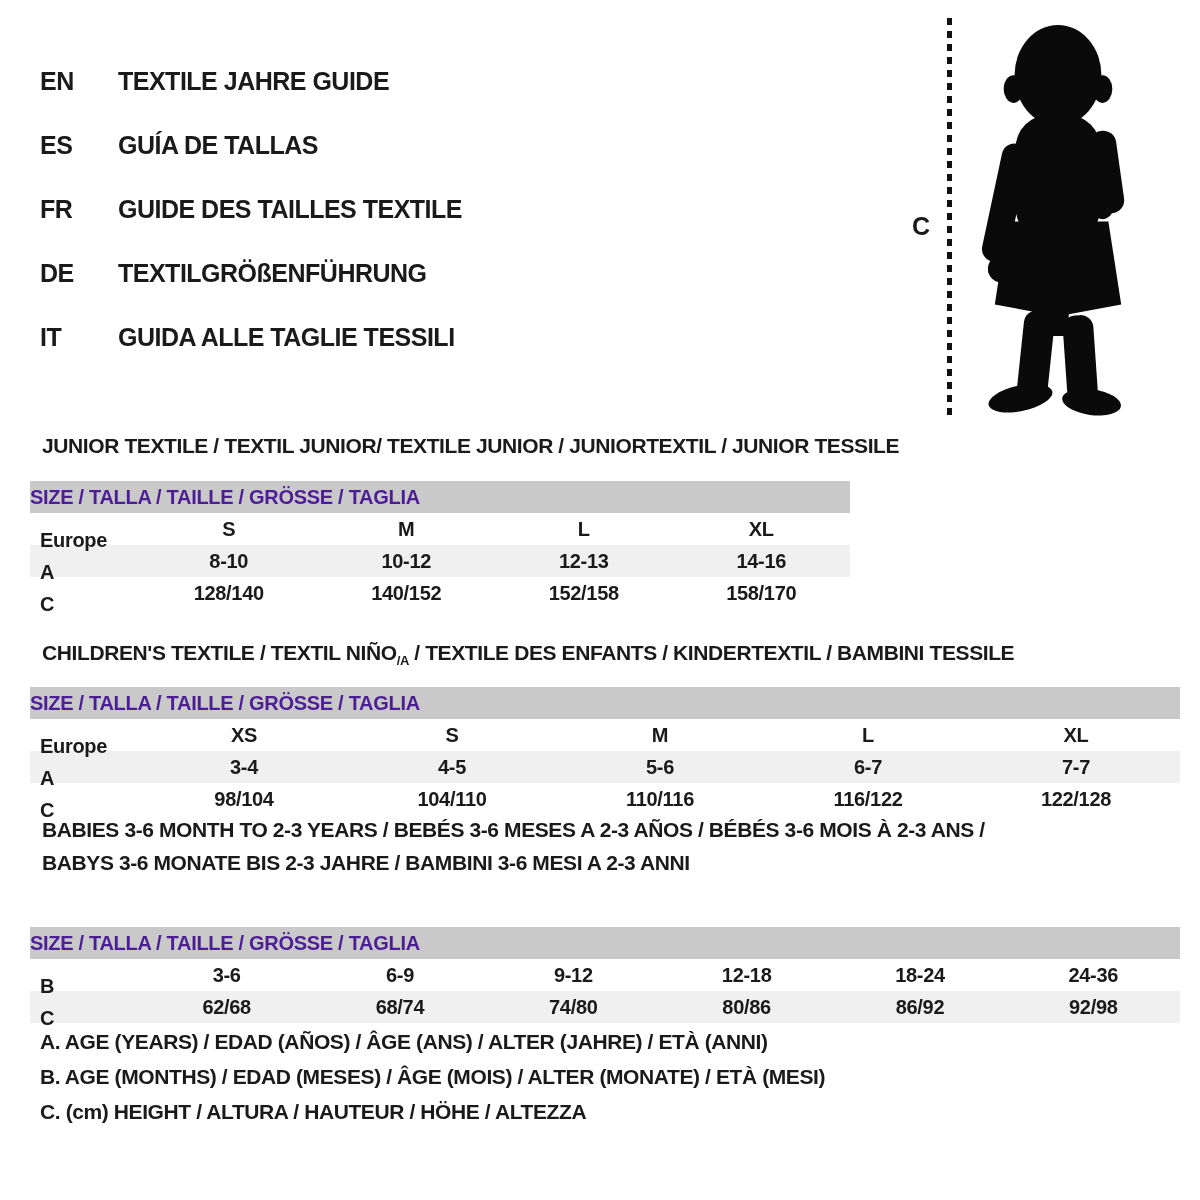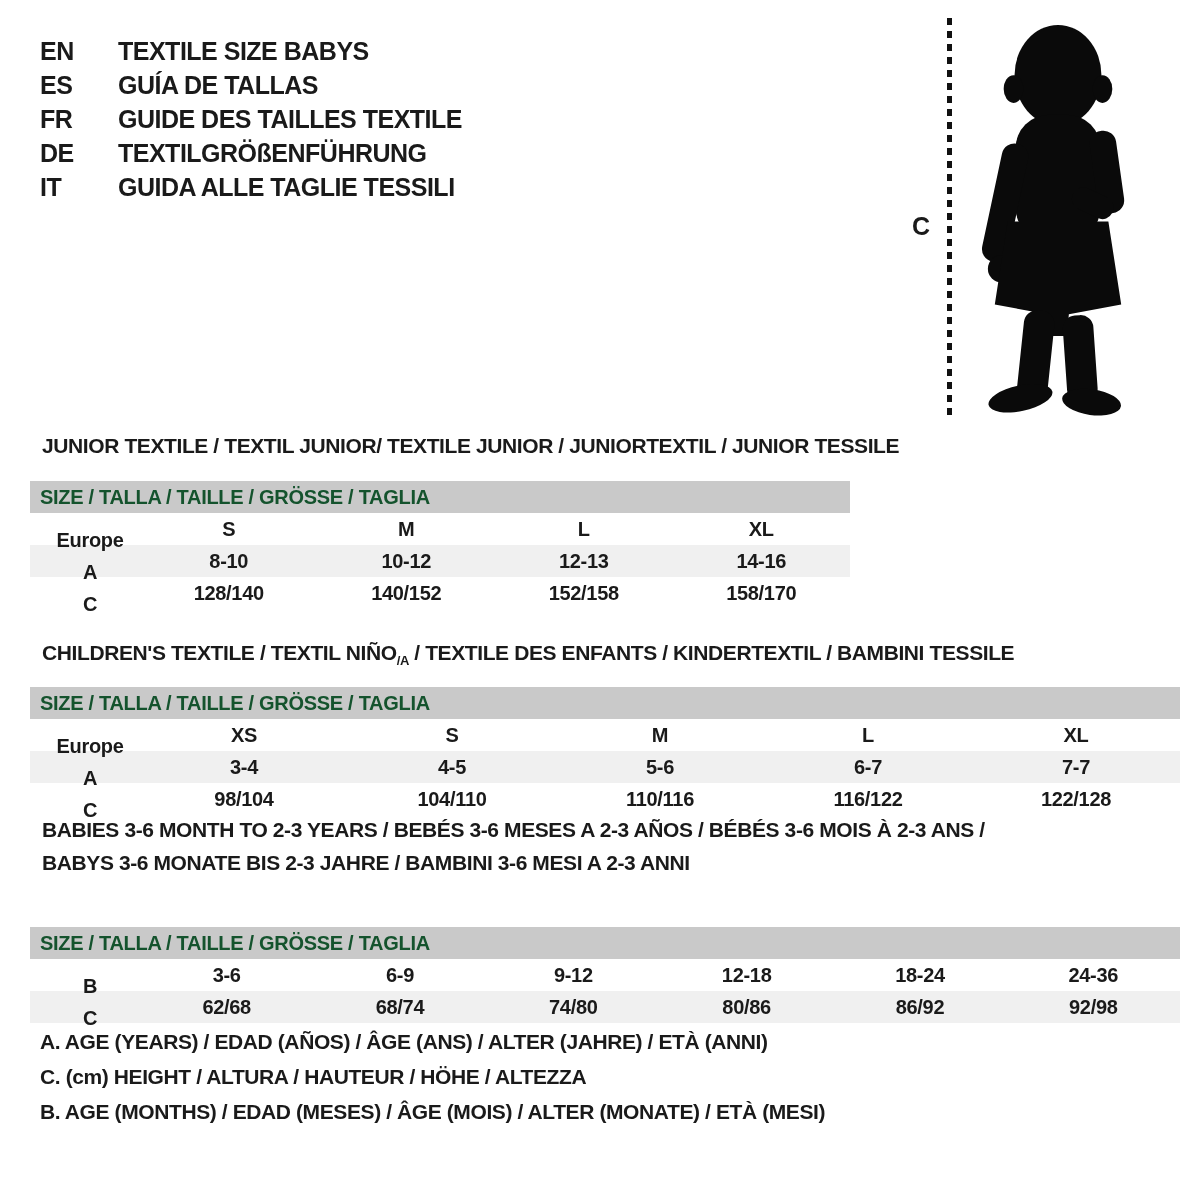--- a/index.html
+++ b/index.html
@@ -7,21 +7,21 @@
     width:1200px;height:1200px;
     font-family:"Liberation Sans", sans-serif;
     color:#1a1a1a;
     -webkit-font-smoothing:antialiased;
   }
   .canvas{position:relative;width:1200px;height:1200px;overflow:hidden;background:#fff;}
 
   
   .langs{position:absolute;top:34px;left:40px;}
   .lang-row{display:flex;height:34px;align-items:center;
-    font-size:25px;font-weight:700;letter-spacing:-0.5px;}
+    font-size:25px;font-weight:700;letter-spacing:-0.5px;margin-top:30px;}
   .lang-code{width:78px;}
 
   
   .measure-line{
     position:absolute;left:947px;top:18px;width:5px;height:398px;
     background:repeating-linear-gradient(to bottom,#111 0px,#111 7px,transparent 7px,transparent 13px);
   }
   .measure-label{
     position:absolute;left:912px;top:212px;
     font-size:25px;font-weight:700;
@@ -33,43 +33,43 @@
     position:absolute;left:42px;
     font-size:21px;font-weight:700;letter-spacing:-0.4px;white-space:nowrap;
   }
   .two-line{line-height:33px;}
   .sub-small{font-size:13px;vertical-align:sub;}
 
   
   .sg-table{position:absolute;left:30px;}
   .t-header{
     height:32px;background:#c9c9c9;display:flex;align-items:center;
-    padding-left:10px;box-sizing:border-box;
-    font-size:20px;font-weight:700;letter-spacing:-0.3px;color:#14532d;
+    box-sizing:border-box;
+    font-size:20px;font-weight:700;letter-spacing:-0.3px;color:#4c1d95;
   }
   .t-row{display:flex;height:32px;align-items:center;
     font-size:20px;font-weight:700;letter-spacing:-0.3px;}
   .t-row .cell{flex:1;text-align:center;}
-  .t-row .cell.label{flex:0 0 110px;padding-left:10px;text-align:center;box-sizing:border-box;margin-top:23px;}
+  .t-row .cell.label{flex:0 0 110px;padding-left:10px;text-align:left;box-sizing:border-box;margin-top:23px;}
   .t-row.shaded{background:#f0f0f0;}
 
   
   .legend{position:absolute;top:1024px;left:40px;}
   .legend-line{height:35px;display:flex;align-items:center;
     font-size:21px;font-weight:700;letter-spacing:-0.4px;white-space:nowrap;}
 </style>
 </head>
 <body>
 
 <div class="canvas">
 
   <div class="langs">
     <div class="lang-row">
       <span class="lang-code">EN</span>
-      <span>TEXTILE SIZE BABYS</span>
+      <span>TEXTILE JAHRE GUIDE</span>
     </div>
     <div class="lang-row">
       <span class="lang-code">ES</span>
       <span>GUÍA DE TALLAS</span>
     </div>
     <div class="lang-row">
       <span class="lang-code">FR</span>
       <span>GUIDE DES TAILLES TEXTILE</span>
     </div>
     <div class="lang-row">
@@ -180,17 +180,17 @@
       <span class="cell">68/74</span>
       <span class="cell">74/80</span>
       <span class="cell">80/86</span>
       <span class="cell">86/92</span>
       <span class="cell">92/98</span>
     </div>
   </div>
 
   <div class="legend">
     <div class="legend-line">A. AGE (YEARS) / EDAD (AÑOS) / ÂGE (ANS) / ALTER (JAHRE) / ETÀ (ANNI)</div>
+    <div class="legend-line">B. AGE (MONTHS) / EDAD (MESES) / ÂGE (MOIS) / ALTER (MONATE) / ETÀ (MESI)</div>
     <div class="legend-line">C. (cm) HEIGHT / ALTURA / HAUTEUR / HÖHE / ALTEZZA</div>
-    <div class="legend-line">B. AGE (MONTHS) / EDAD (MESES) / ÂGE (MOIS) / ALTER (MONATE) / ETÀ (MESI)</div>
   </div>
 
 </div>
 
 </body></html>

